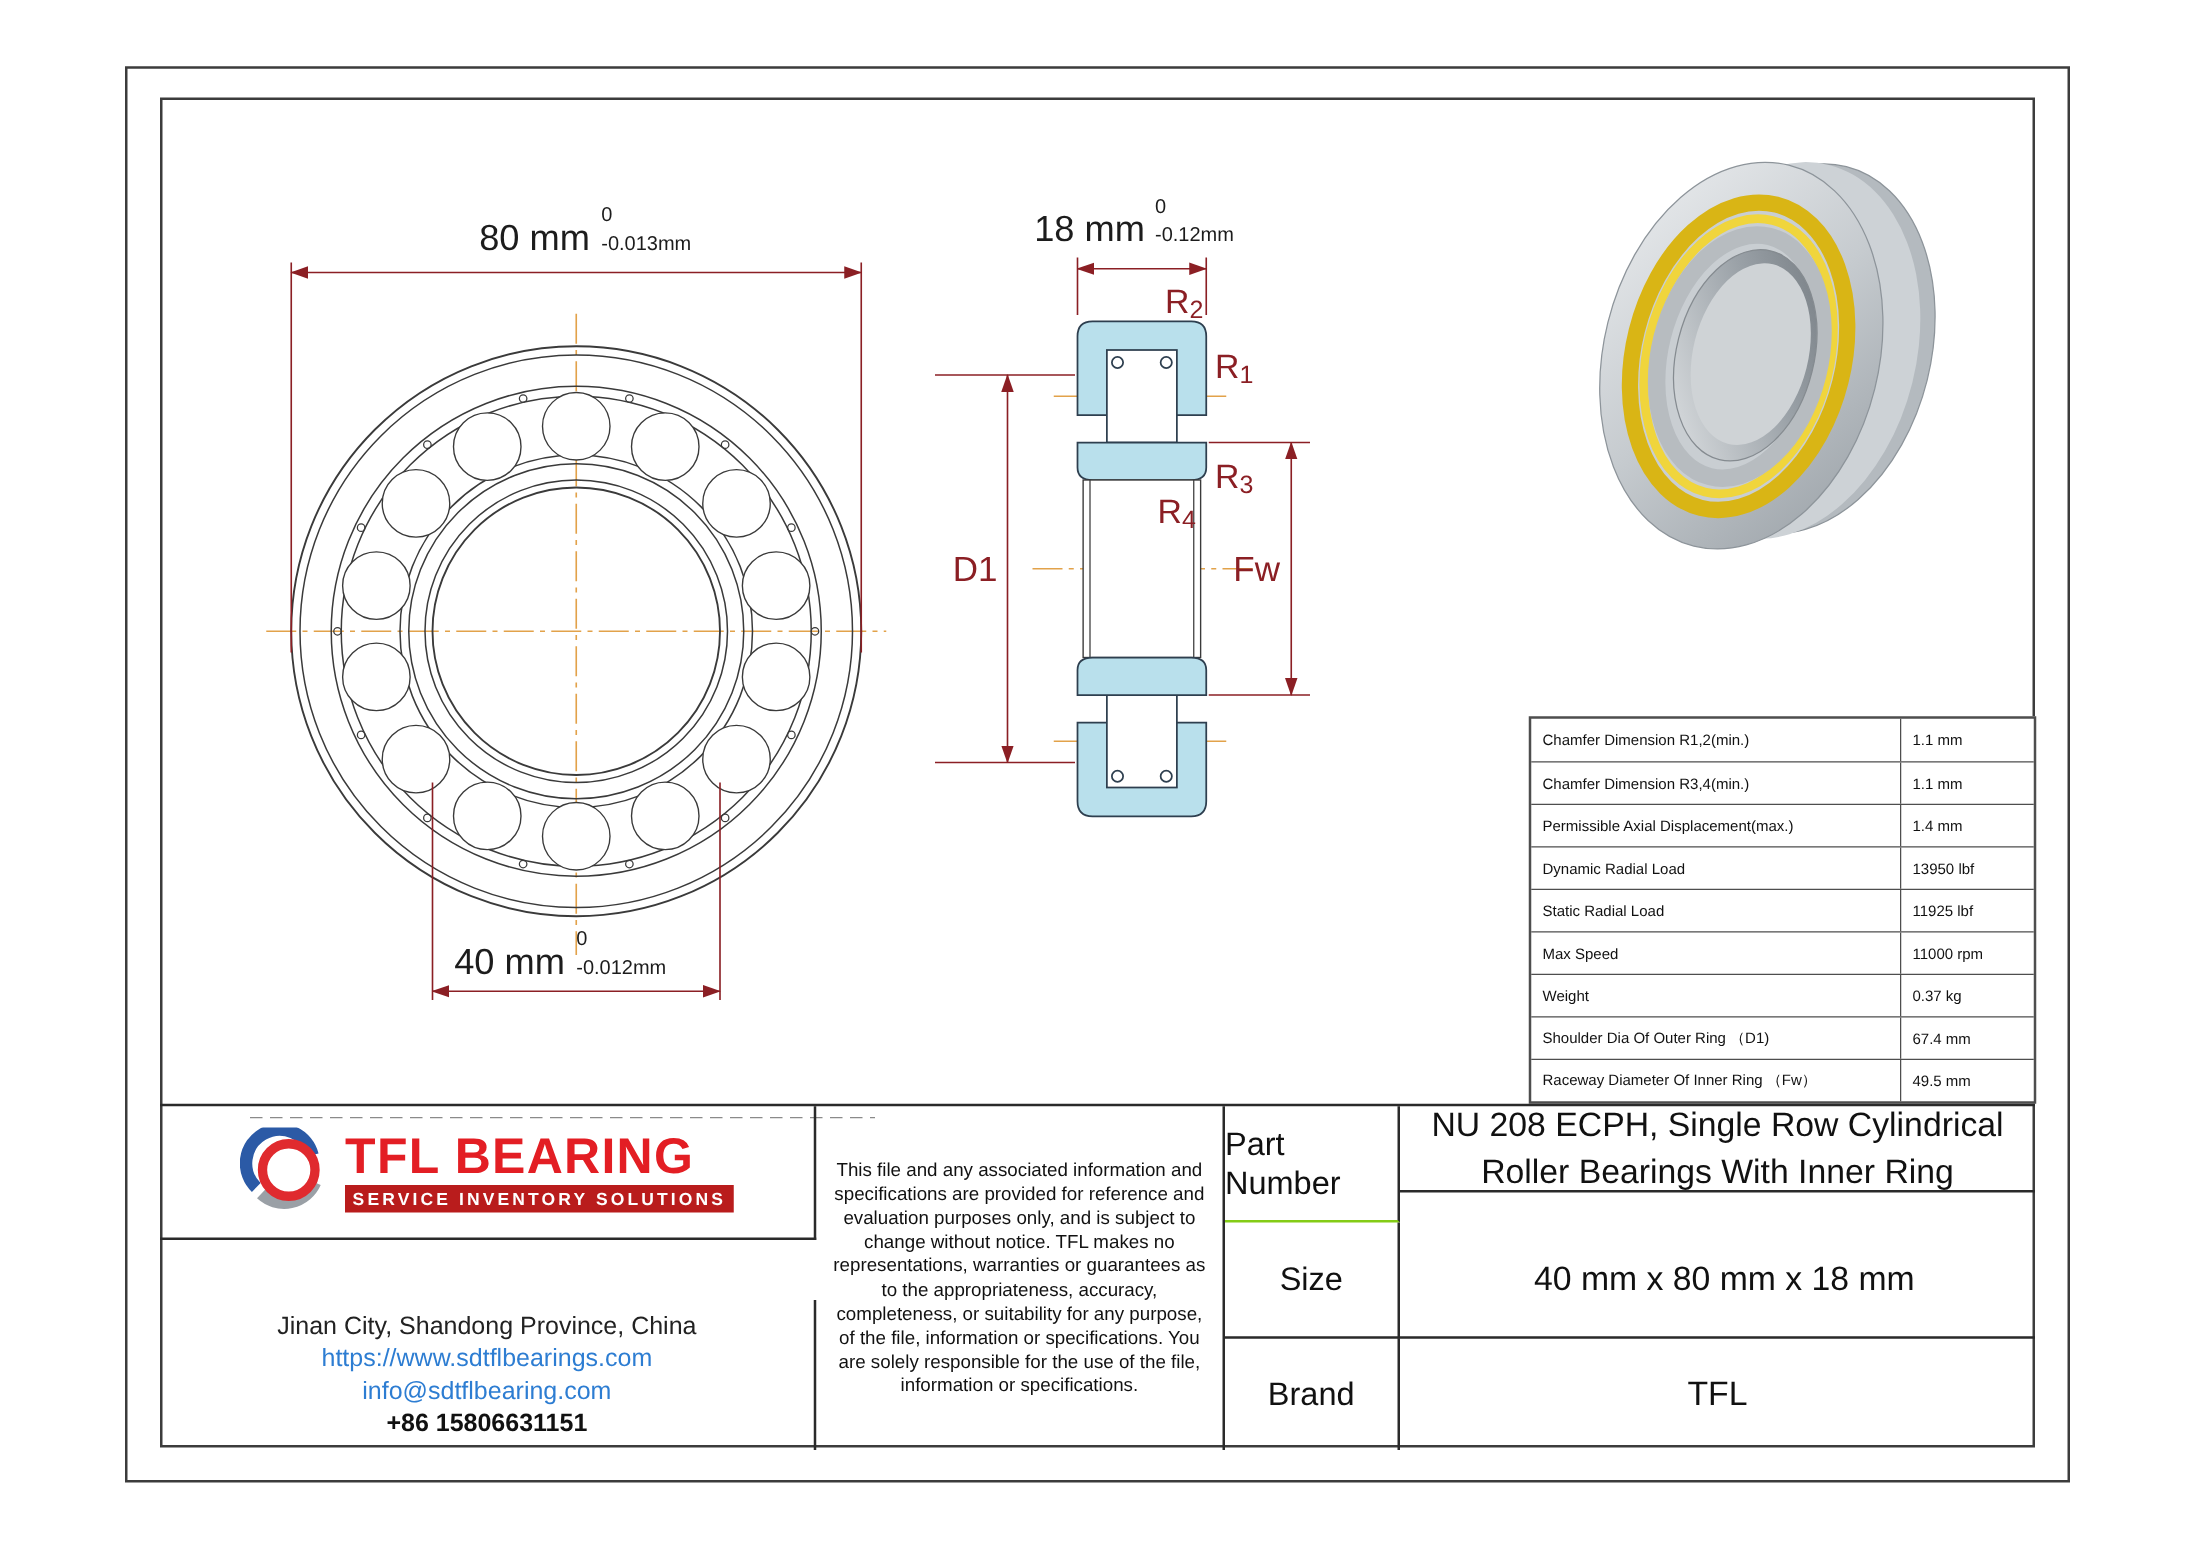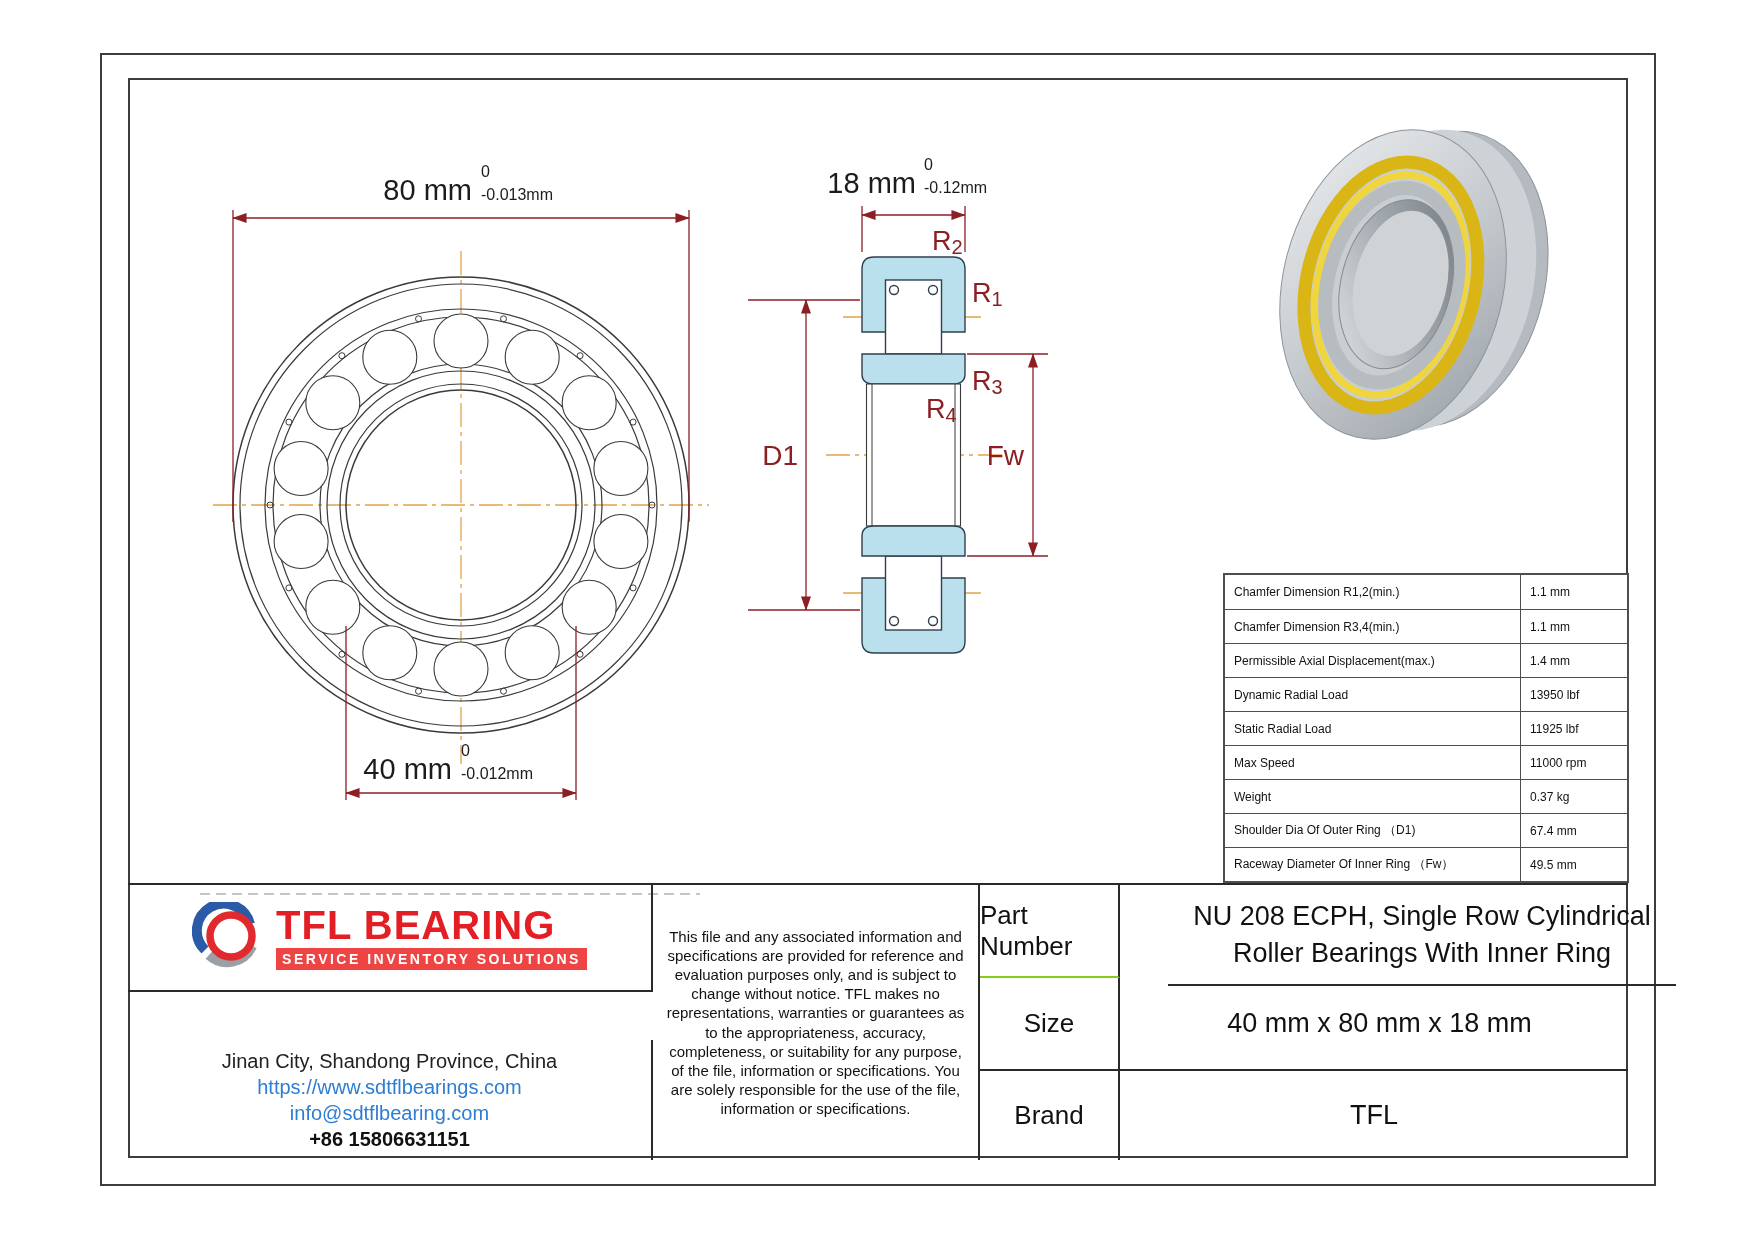--- a/index.html
+++ b/index.html
@@ -28,30 +28,30 @@
     font-size:25px;font-weight:700;color:#1a1a1a;}
   .tb-address{left:0;top:155px;width:525px;height:120px;border-right:2px solid #2a2a2a;flex-direction:column;gap:3px;
     font-size:20px;color:#222;}
   .tb-address a{color:#2d7dd2;text-decoration:none;font-size:20px;}
   .tb-phone{font-weight:700;color:#111;}
   .tb-disclaimer{left:525px;top:0;width:327px;height:275px;border-right:2px solid #2a2a2a;padding:0 13px;
     text-align:center;font-size:15px;line-height:1.27;color:#111;}
   .tb-flabel{width:140px;border-right:2px solid #2a2a2a;font-size:26px;}
   .tb-fvalue{left:992px;width:508px;text-align:center;font-size:27px;line-height:1.35;padding:0 24px;}
   .tb-l0{left:852px;top:0;height:93px;border-bottom:2px solid #84cc16;}
-  .tb-v0{top:0;height:101px;border-bottom:2px solid #2a2a2a;margin-left:48px;}
+  .tb-v0{top:0;height:69px;border-bottom:2px solid #2a2a2a;}
   .tb-l1{left:852px;top:93px;height:93px;border-bottom:2px solid #2a2a2a;}
   .tb-v1{top:93px;height:93px;border-bottom:2px solid #2a2a2a;padding-left:35px;}
   .tb-l2{left:852px;top:186px;height:89px;}
   .tb-v2{top:186px;height:89px;}
 
   
   .logo-text{display:flex;flex-direction:column;}
   .logo-brand{font-size:40px;font-weight:800;color:#e31e24;letter-spacing:1px;white-space:nowrap;line-height:1.0;}
-  .logo-tagline{background:#ef4444;color:#fff;font-size:14px;font-weight:700;letter-spacing:2.5px;
+  .logo-tagline{background:#b91c1c;color:#fff;font-size:14px;font-weight:700;letter-spacing:2.5px;
     padding:3px 6px;margin-top:3px;text-align:center;white-space:nowrap;align-self:stretch;}
 </style>
 </head>
 <body>
 
 <div class="frame-outer"></div>
 <div class="frame-inner"></div>
 
 <svg class="drawing" viewBox="0 0 1755 1240">
   <defs>

